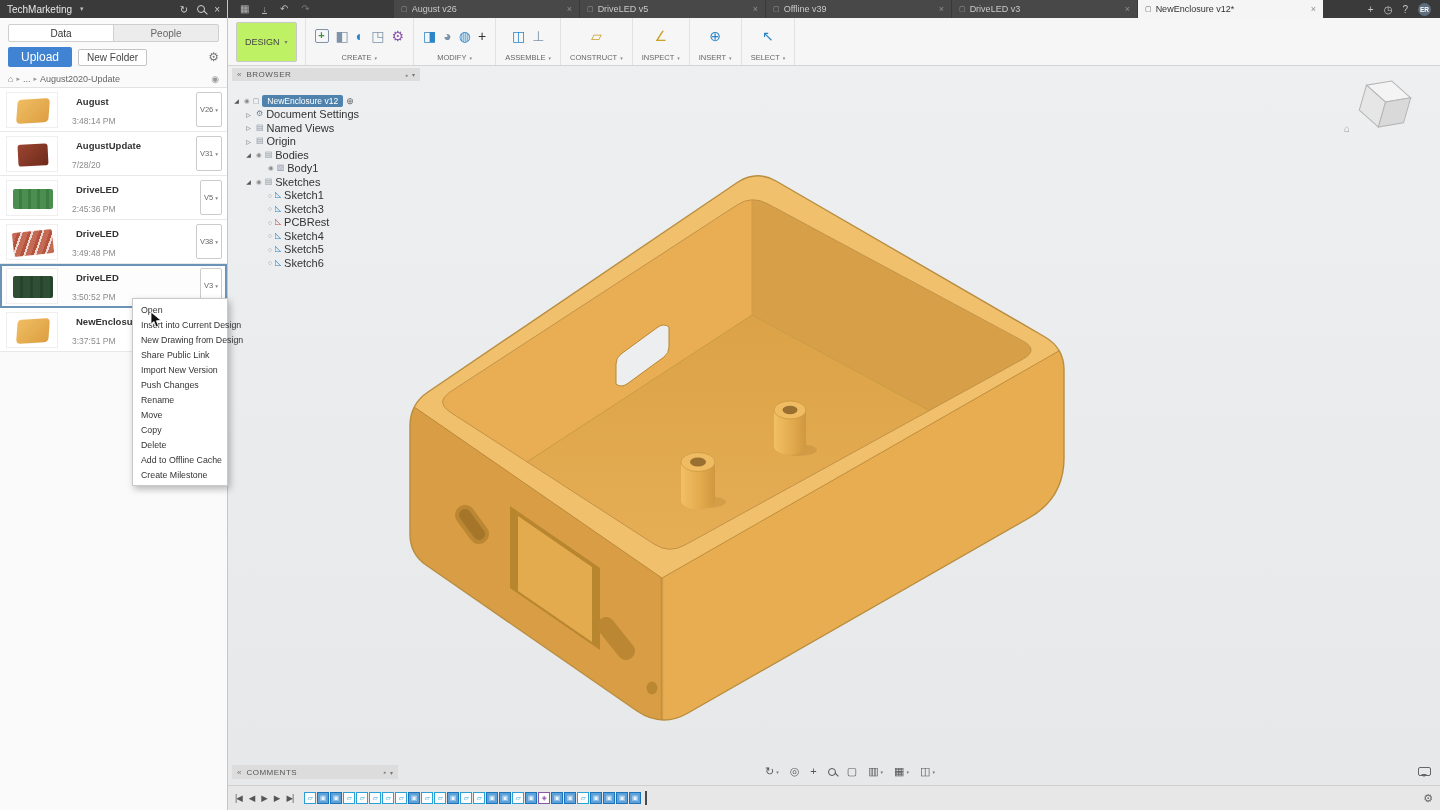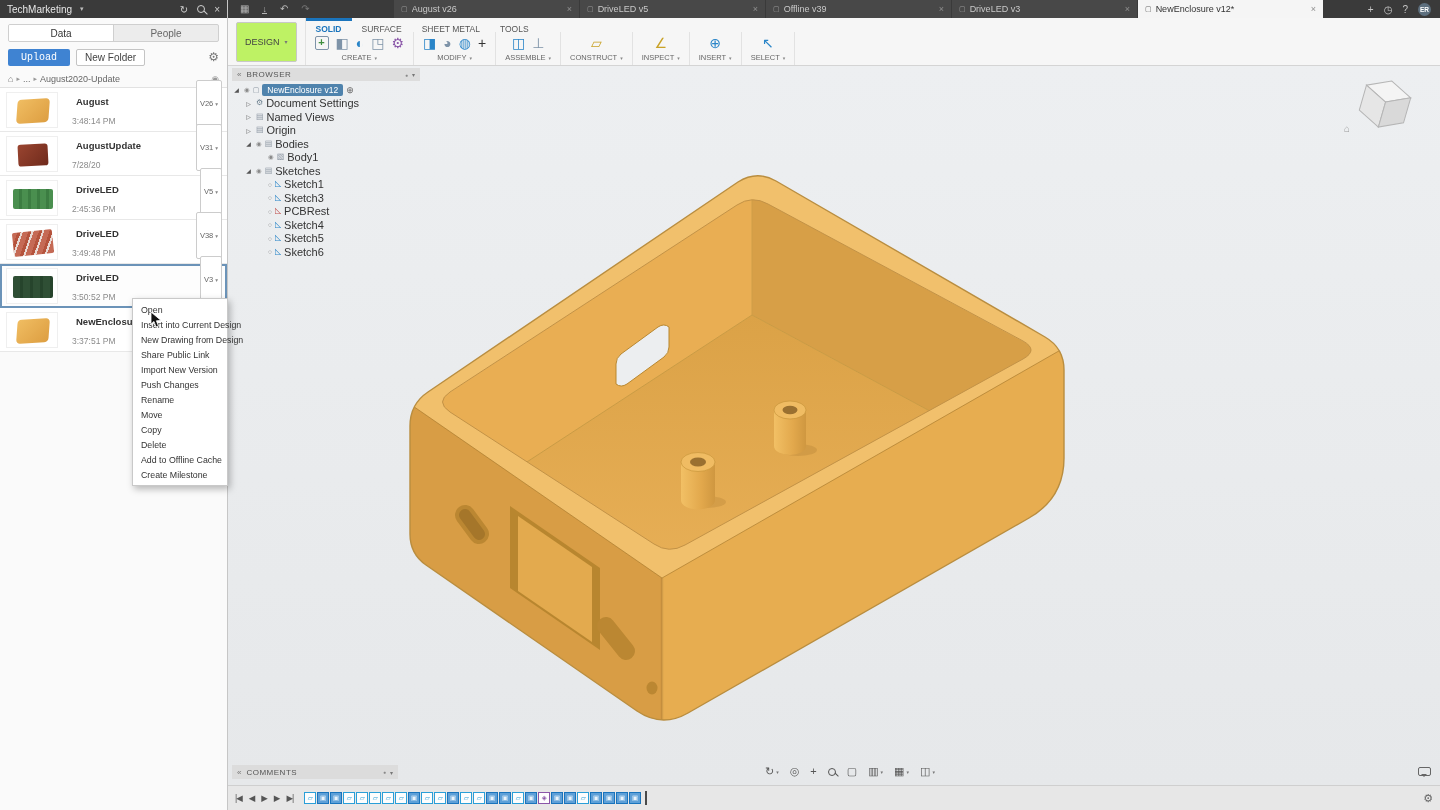--- a/index.html
+++ b/index.html
@@ -14,41 +14,41 @@
   .dp-ws .caret { font-size:7px; color:#bbb; }
   .dp-h-icons { margin-left:auto; display:flex; gap:9px; align-items:center; color:#cfcfcf; font-size:10px; }
   .icon-mag { position:relative; width:8px; height:8px; border:1.4px solid #cfcfcf; border-radius:50%; display:inline-block; }
   .icon-mag::after { content:""; position:absolute; width:5px; height:1.4px; background:#cfcfcf; right:-4px; bottom:-1px; transform:rotate(45deg); }
   .icon-mag.dark { border-color:#555; }
   .icon-mag.dark::after { background:#555; }
   .dp-tabs { display:flex; margin:6px 8px 0; background:#ececec; border:1px solid #cfcfcf; border-radius:2px; overflow:hidden; height:18px; }
   .dp-tab { flex:1; font-size:10px; border:none; background:transparent; color:#666; font-family:inherit; }
   .dp-tab.active { background:#fff; border-right:1px solid #cfcfcf; color:#333; }
   .dp-actions { display:flex; align-items:center; gap:6px; margin:5px 8px; height:20px; }
-  .btn-upload { background:#3f83d2; color:#fff; border:none; border-radius:2px; font-size:10px; padding:3px 13px; font-family:Liberation Mono, monospace;text-align:right; }
+  .btn-upload { background:#3f83d2; color:#fff; border:none; border-radius:2px; font-size:12px; padding:3px 13px; font-family:Liberation Sans, sans-serif;text-align:right; }
   .btn-newfolder { background:#fff; border:1px solid #c4c4c4; border-radius:2px; font-size:10px; padding:2px 8px; color:#444; font-family:inherit; }
   .dp-gear { margin-left:auto; color:#777; font-size:12px; }
   .dp-breadcrumb { display:flex; align-items:center; gap:3px; padding:2px 8px 3px; font-size:9px; color:#666; border-bottom:1px solid #e2e2e2; }
   .dp-breadcrumb .sep { font-size:7px; color:#999; }
   .bc-right { margin-left:auto; color:#999; font-size:9px; }
   .dp-items { background:#fff; }
   .dp-item { position:relative; height:44px; border-bottom:1px solid #e8e8e8; background:#fff; display:flex; align-items:center; padding:0 6px; gap:14px; }
   .dp-item.selected { outline:2px solid #6b93b8; outline-offset:-2px; background:#fdfdfd; }
   .dp-thumb { width:52px; height:36px; background:#fff; border:1px solid #efefef; position:relative; overflow:hidden; flex:none; }
   .th-shape { position:absolute; }
   .th-orange-box .th-shape { left:10px; top:6px; width:32px; height:24px; background:linear-gradient(135deg,#f0bd62,#dd9e41); border-radius:4px; transform:skewX(-8deg) rotate(-4deg); }
   .th-red-box .th-shape { left:11px; top:7px; width:30px; height:22px; background:linear-gradient(135deg,#9a4530,#6f2a1c); border-radius:3px; transform:rotate(-3deg); }
   .th-green-pcb .th-shape { left:6px; top:8px; width:40px; height:20px; background:repeating-linear-gradient(90deg,#4a8f4f 0 6px,#3c7d42 6px 9px); border-radius:2px; }
   .th-red-pcb .th-shape { left:6px; top:6px; width:40px; height:24px; background:repeating-linear-gradient(115deg,#c56a55 0 5px,#b5533c 5px 8px,#e8d9d4 8px 10px); border-radius:2px; transform:rotate(-6deg); }
   .th-dark-pcb .th-shape { left:6px; top:7px; width:40px; height:22px; background:repeating-linear-gradient(90deg,#2f4f35 0 7px,#26442c 7px 10px); border-radius:2px; }
   .dp-meta { flex:1; padding-top:2px; }
   .dp-name { font-size:9.5px; font-weight:bold; color:#333; display:flex; gap:4px; align-items:center; }
   .dp-fileicon { font-size:8px; color:#8a94a0; }
   .dp-time { font-size:8.5px; color:#8a8a8a; margin-top:9px; }
-  .dp-ver { position:absolute; right:5px; bottom:4px; font-size:7.5px; color:#666; border:1px solid #ccc; border-radius:2px; padding:18px 3px; background:#fff; display:flex; align-items:center; gap:2px; }
+  .dp-ver { position:absolute; right:5px; bottom:4px; font-size:7.5px; color:#666; border:1px solid #ccc; border-radius:2px; padding:12px 3px; background:#fff; display:flex; align-items:center; gap:2px; }
   .dp-ver .v-caret { font-size:5.5px; color:#888; }
 
   
   .context-menu { position:absolute; left:132px; top:298px; width:96px; background:#fff; border:1px solid #c9c9c9; box-shadow:2px 3px 7px rgba(0,0,0,.28); z-index:40; padding:3px 0; }
   .cm-item { font-size:8.8px; padding:2.5px 8px; color:#333; white-space:nowrap; cursor:default; }
   .mouse-cursor { position:absolute; left:150px; top:312px; z-index:50; }
 
   
   .main { position:absolute; left:228px; top:0; right:0; height:810px; }
 
@@ -90,21 +90,21 @@
   .viewcube { position:absolute; right:16px; top:8px; width:78px; height:62px; }
   .vc-home { position:absolute; left:-2px; bottom:2px; color:#9a9a9a; font-size:10px; }
 
   .browser { position:absolute; left:4px; top:2px; width:188px; font-size:9px; color:#333; }
   .browser-header { height:13px; background:rgba(219,219,219,.92); display:flex; align-items:center; gap:5px; padding:0 5px; color:#555; }
   .bh-collapse { font-size:8px; color:#777; }
   .bh-title { font-size:8px; letter-spacing:.5px; }
   .bh-right { margin-left:auto; display:flex; gap:4px; align-items:center; }
   .bh-dot { font-size:5px; color:#888; }
   .bh-caret { font-size:6px; color:#777; }
-  .browser-tree { padding-top:2px; }
+  .browser-tree { padding-top:13px; }
   .bt-row { display:flex; align-items:center; gap:3px; height:13.5px; }
   .bt-arrow { width:9px; font-size:6px; color:#555; text-align:center; flex:none; }
   .bt-eye { font-size:6.5px; color:#8a8a8a; }
   .bt-icon { font-size:8px; line-height:1; }
   .bt-icon.doc { color:#8a94a0; font-size:7px; }
   .bt-label { font-size:11px; color:#333; white-space:nowrap; }
   .bt-root-chip { background:#4f83ad; color:#fff; padding:1px 5px; border-radius:2px; font-size:8.5px; }
   .bt-plus { color:#666; font-size:9px; }
 
   .comments-bar { position:absolute; left:4px; bottom:6px; width:166px; height:14px; background:#dcdcdc; display:flex; align-items:center; gap:5px; padding:0 5px; font-size:8px; color:#555; }
@@ -308,26 +308,20 @@
     </div>
 
     <div class="toolbar" data-name="toolbar">
       <div class="design-wrap" data-name="workspace-selector-wrap">
         <div class="design-dd" data-name="workspace-selector">
           <span data-name="workspace-selector-label">DESIGN</span>
           <span class="caret" data-name="chevron-down-icon">▾</span>
         </div>
       </div>
       <div class="tb-main" data-name="toolbar-main">
-        <div class="tb-tabs" data-name="toolbar-tabs">
-            <div class="tb-tab active" data-name="toolbar-tab-solid">SOLID</div>
-            <div class="tb-tab" data-name="toolbar-tab-surface">SURFACE</div>
-            <div class="tb-tab" data-name="toolbar-tab-sheet-metal">SHEET METAL</div>
-            <div class="tb-tab" data-name="toolbar-tab-tools">TOOLS</div>
-          </div>
         <div class="tb-groups" data-name="toolbar-groups">
             <div class="tb-group" data-name="toolbar-group-create">
               <div class="tb-icons">
                 <span class="tb-icon boxed" data-name="create-sketch-icon" style="color: rgb(63, 143, 63);">+</span>
                 <span class="tb-icon" data-name="extrude-icon" style="color: rgb(126, 147, 168);">◧</span>
                 <span class="tb-icon" data-name="revolve-icon" style="color: rgb(42, 133, 200);">◐</span>
                 <span class="tb-icon" data-name="box-icon" style="color: rgb(126, 147, 168);">◳</span>
                 <span class="tb-icon" data-name="create-form-icon" style="color: rgb(138, 86, 168);">⚙</span>
               </div>
               <div class="tb-group-label" data-name="toolbar-group-label">

